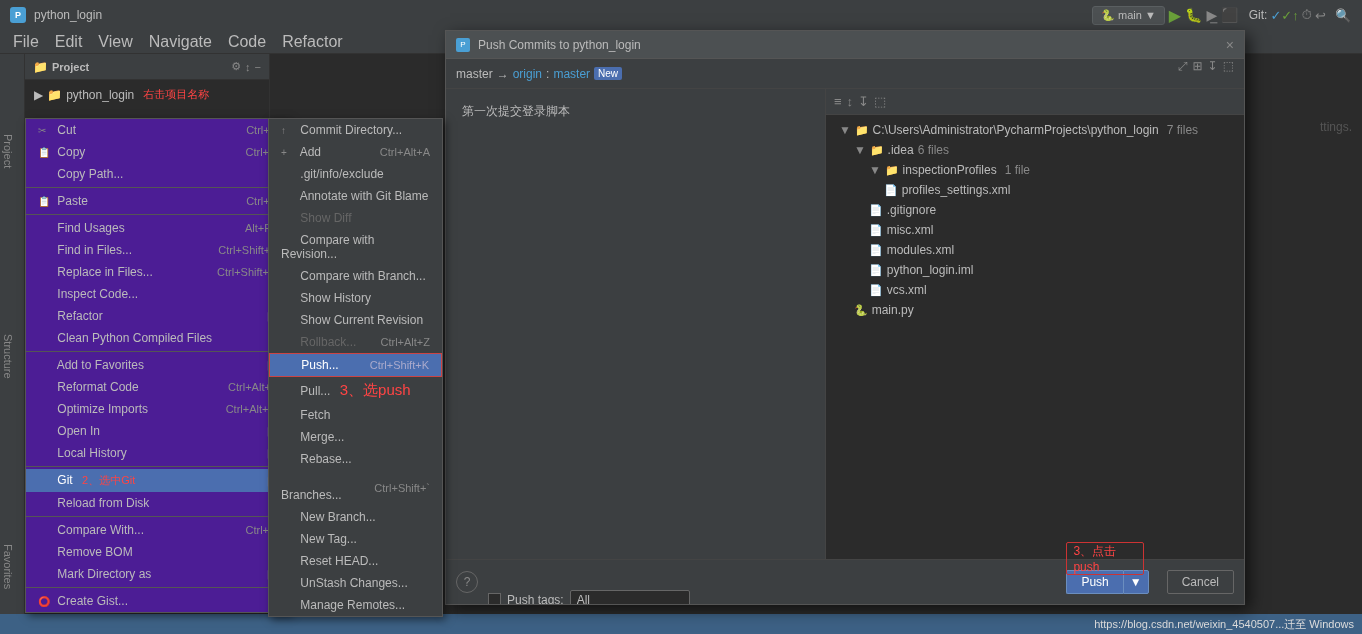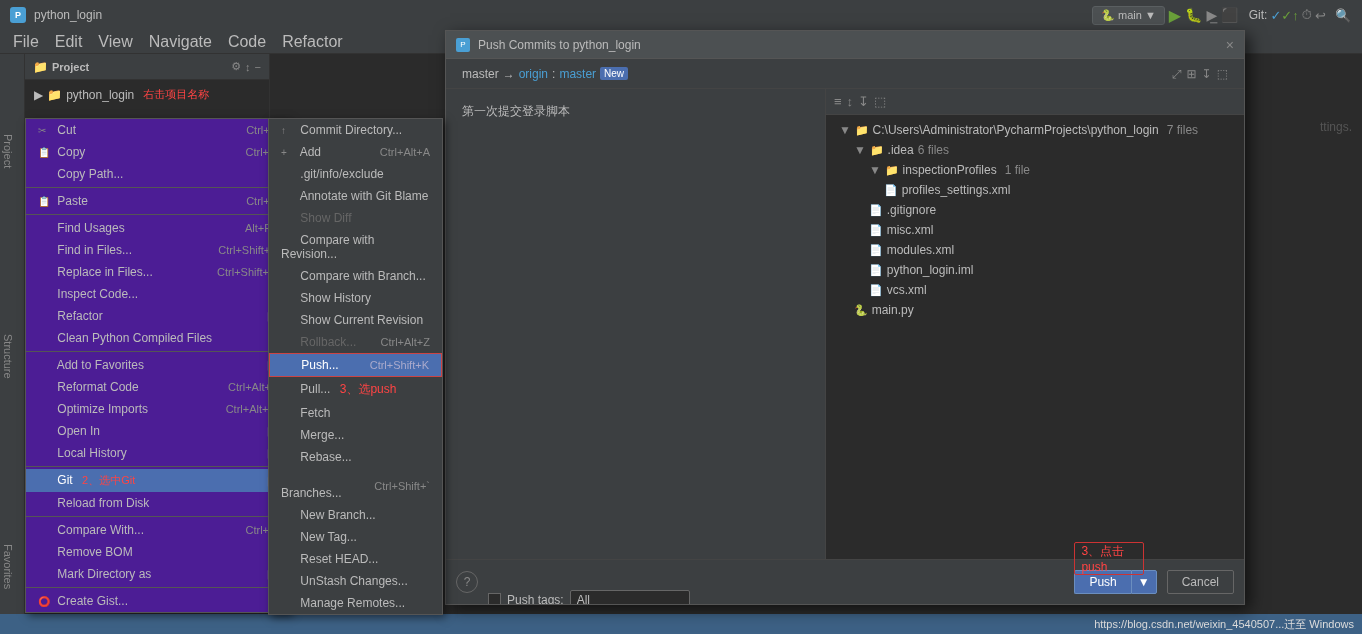--- a/index.html
+++ b/index.html
@@ -260,22 +260,21 @@
       flex: 1;
       display: flex;
       flex-direction: column;
       overflow: hidden;
     }
 
     .dialog-top-bar {
       height: 30px;
       background: #3c3f41;
       display: flex;
-      align-items: center;
-      padding: 0 16px;
+      padding: 0 10px;
       border-bottom: 1px solid #444;
     }
 
     .branch-info {
       display: flex;
       align-items: center;
       gap: 4px;
       color: #bbb;
       font-size: 12px;
     }
@@ -433,21 +432,21 @@
     }
 
     .cancel-btn {
       background: #3c3f41;
       border: 1px solid #666;
       color: #bbb;
       padding: 4px 14px;
       font-size: 12px;
       cursor: pointer;
       border-radius: 2px;
-      margin-left: 2px;
+      margin-left: 10px;
     }
 
     
     .status-bar {
       position: absolute;
       bottom: 0; left: 0; right: 0;
       height: 20px;
       background: #3d6185;
       display: flex;
       align-items: center;
@@ -754,21 +753,21 @@
     <span class="label">
       <span style="display:inline-block;width:16px;"></span>
       <span>Push...</span>
     </span>
     <span class="shortcut">Ctrl+Shift+K</span>
   </div>
   <div class="ctx-item">
     <span class="label">
       <span style="display:inline-block;width:16px;"></span>
       <span>Pull...</span>
-      <span class="annotation" style="margin-left:6px; font-size:12px;">3、选push</span>
+      <span class="annotation" style="margin-left:6px; font-size:15px;">3、选push</span>
     </span>
   </div>
   <div class="ctx-item">
     <span class="label">
       <span style="display:inline-block;width:16px;"></span>
       <span>Fetch</span>
     </span>
   </div>
   <div class="ctx-item">
     <span class="label">

